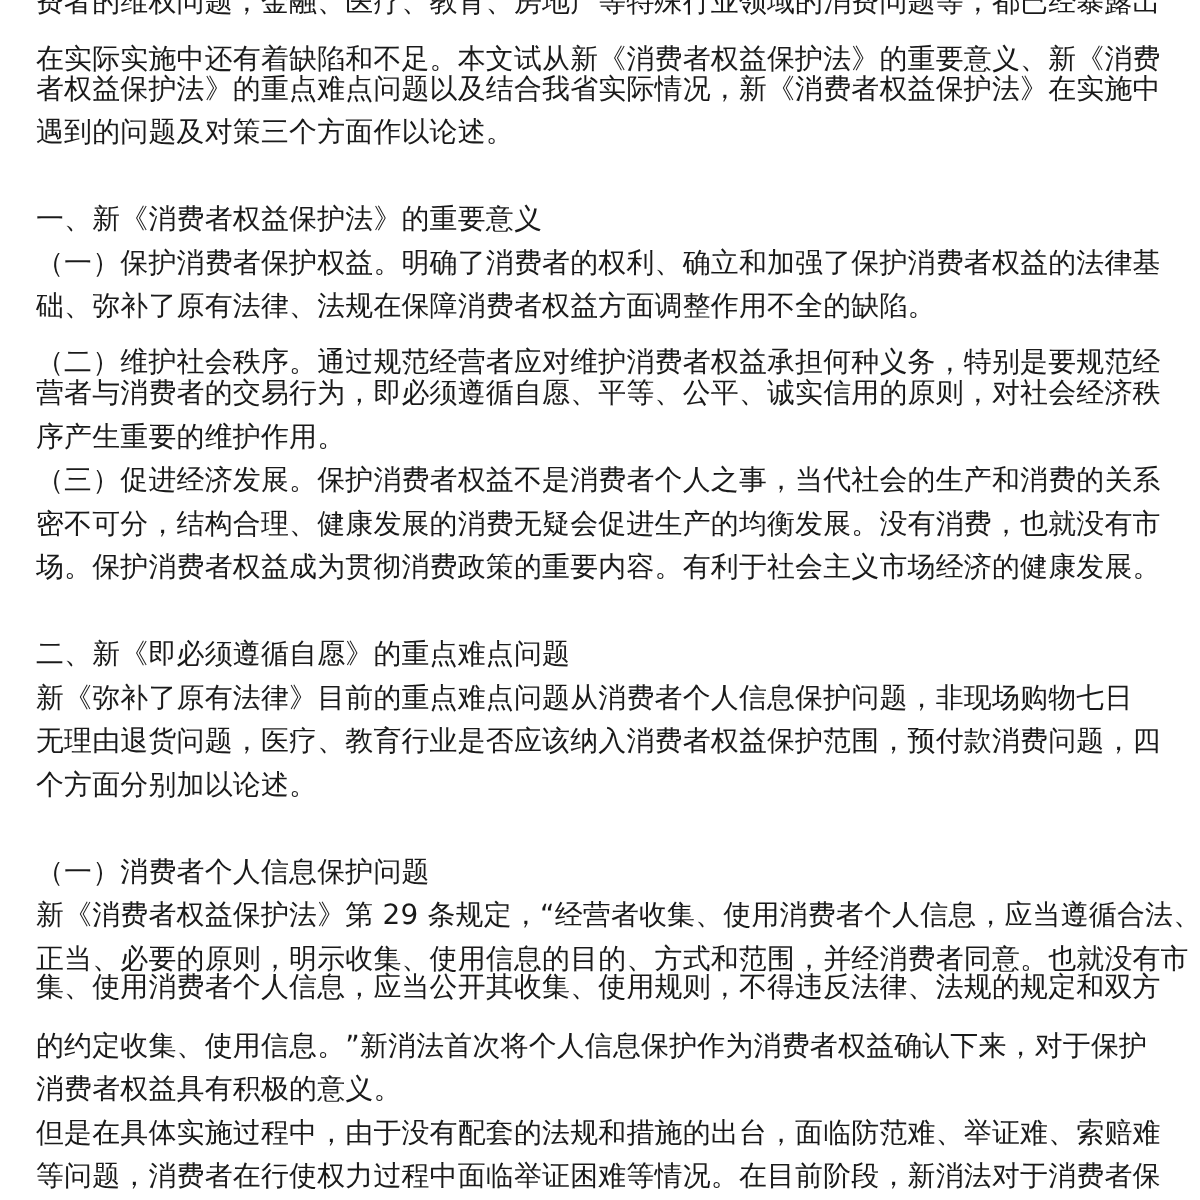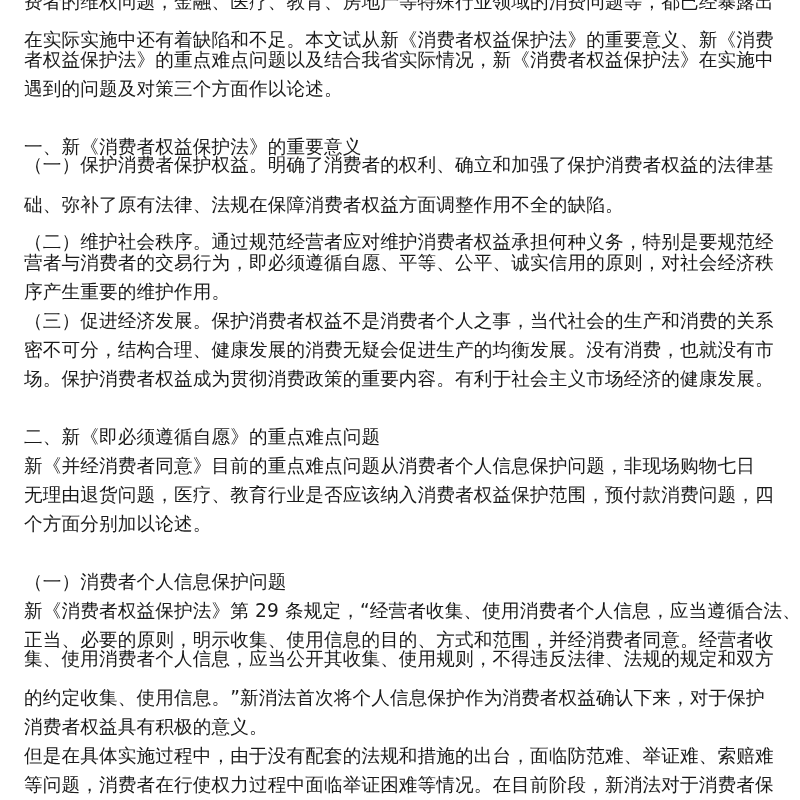--- a/index.html
+++ b/index.html
@@ -28,36 +28,36 @@
 
 <div class="page">
   <div class="watermark" style="left:200px;top:190px;">&nbsp;</div>
 
   <div class="line" style="top:0px">费者的维权问题，金融、医疗、教育、房地产等特殊行业领域的消费问题等，都已经暴露出</div>
   <div class="line" style="top:38px">在实际实施中还有着缺陷和不足。本文试从新《消费者权益保护法》的重要意义、新《消费</div>
   <div class="line" style="top:58px">者权益保护法》的重点难点问题以及结合我省实际情况，新《消费者权益保护法》在实施中</div>
   <div class="line" style="top:87px">遇到的问题及对策三个方面作以论述。</div>
   <div class="line" style="top:116px"></div>
   <div class="line" style="top:145px">一、新《消费者权益保护法》的重要意义</div>
-  <div class="line" style="top:163px">（一）保护消费者保护权益。明确了消费者的权利、确立和加强了保护消费者权益的法律基</div>
+  <div class="line" style="top:174px">（一）保护消费者保护权益。明确了消费者的权利、确立和加强了保护消费者权益的法律基</div>
   <div class="line" style="top:203px">础、弥补了原有法律、法规在保障消费者权益方面调整作用不全的缺陷。</div>
   <div class="line" style="top:240px">（二）维护社会秩序。通过规范经营者应对维护消费者权益承担何种义务，特别是要规范经</div>
   <div class="line" style="top:261px">营者与消费者的交易行为，即必须遵循自愿、平等、公平、诚实信用的原则，对社会经济秩</div>
   <div class="line" style="top:290px">序产生重要的维护作用。</div>
   <div class="line" style="top:319px">（三）促进经济发展。保护消费者权益不是消费者个人之事，当代社会的生产和消费的关系</div>
   <div class="line" style="top:348px">密不可分，结构合理、健康发展的消费无疑会促进生产的均衡发展。没有消费，也就没有市</div>
   <div class="line" style="top:377px">场。保护消费者权益成为贯彻消费政策的重要内容。有利于社会主义市场经济的健康发展。</div>
   <div class="line" style="top:406px"></div>
   <div class="line" style="top:435px">二、新《即必须遵循自愿》的重点难点问题</div>
-  <div class="line" style="top:464px">新《并经消费者同意》目前的重点难点问题从消费者个人信息保护问题，非现场购物七日</div>
+  <div class="line" style="top:464px">新《弥补了原有法律》目前的重点难点问题从消费者个人信息保护问题，非现场购物七日</div>
   <div class="line" style="top:493px">无理由退货问题，医疗、教育行业是否应该纳入消费者权益保护范围，预付款消费问题，四</div>
   <div class="line" style="top:522px">个方面分别加以论述。</div>
   <div class="line" style="top:551px"></div>
   <div class="line" style="top:580px">（一）消费者个人信息保护问题</div>
   <div class="line" style="top:609px">新《消费者权益保护法》第 29 条规定，“经营者收集、使用消费者个人信息，应当遵循合法、</div>
-  <div class="line" style="top:638px">正当、必要的原则，明示收集、使用信息的目的、方式和范围，并经消费者同意。经营者收</div>
+  <div class="line" style="top:638px">正当、必要的原则，明示收集、使用信息的目的、方式和范围，并经消费者同意。也就没有市</div>
   <div class="line" style="top:657px">集、使用消费者个人信息，应当公开其收集、使用规则，不得违反法律、法规的规定和双方</div>
   <div class="line" style="top:696px">的约定收集、使用信息。”新消法首次将个人信息保护作为消费者权益确认下来，对于保护</div>
   <div class="line" style="top:725px">消费者权益具有积极的意义。</div>
   <div class="line" style="top:754px">但是在具体实施过程中，由于没有配套的法规和措施的出台，面临防范难、举证难、索赔难</div>
   <div class="line" style="top:783px">等问题，消费者在行使权力过程中面临举证困难等情况。在目前阶段，新消法对于消费者保</div>
   <div class="line" style="top:812px">护个人信息的帮助仍十分有限。消费者最实际有效的做法就是可以拒绝商业信息的推送，在</div>
 </div>
 
 </body></html>

